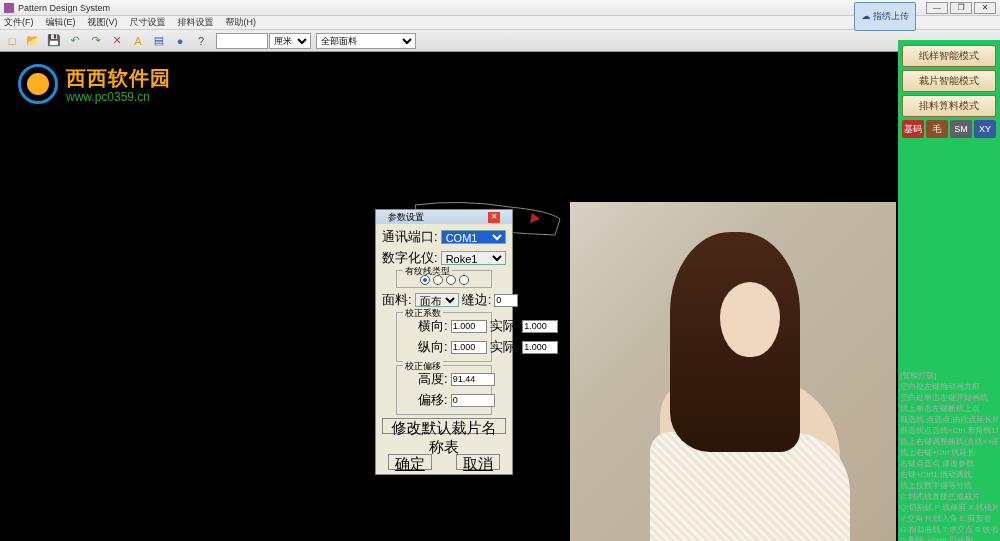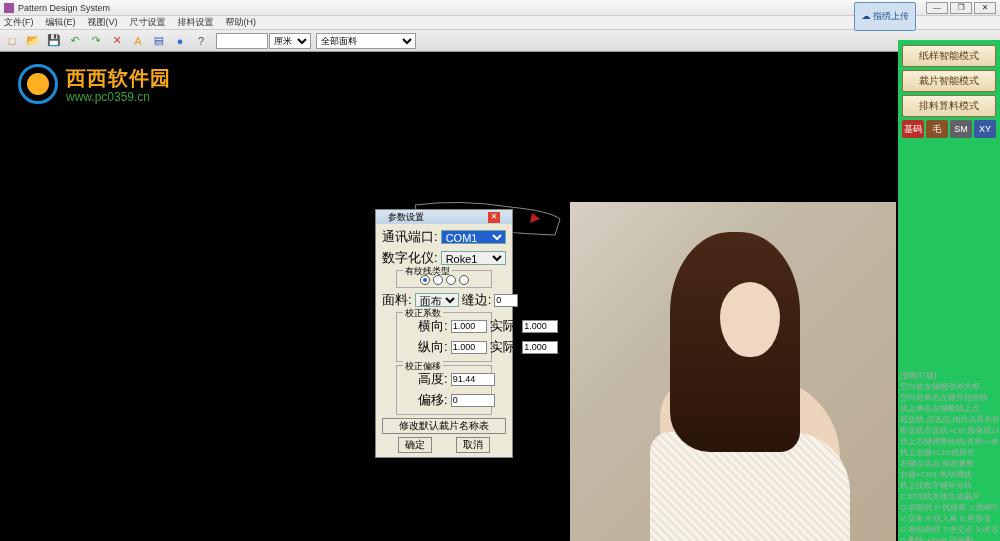--- a/index.html
+++ b/index.html
@@ -44,23 +44,23 @@
 .dlg-row label { font-size: 13px; white-space: nowrap; }
 .dlg-sel { flex: 1; height: 14px; font-size: 11px; border: 1px solid #7a9; }
 .dlg-sel.blue { background: #2060d0; color: #fff; }
 .dlg-group { border: 1px solid #aaa; padding: 4px 21px 2px; margin: 3px 14px; position: relative; }
 .dlg-group-title { position: absolute; top: -6px; left: 6px; background: #ece9d8; padding: 0 2px; font-size: 9px; }
 .dlg-radios { display: flex; justify-content: space-around; }
 .dlg-radio { width: 10px; height: 10px; border: 1px solid #555; border-radius: 50%; background: #fff; display: inline-block; position: relative; cursor: pointer; }
 .dlg-radio.sel::after { content: ""; position: absolute; top: 2px; left: 2px; width: 4px; height: 4px; background: #2060d0; border-radius: 50%; }
 .dlg-inp { width: 36px; height: 13px; font-size: 9px; border: 1px solid #888; padding: 0 1px; background: #fff; }
 .dlg-inp.w { width: 44px; }
-.dlg-btn { height: 16px; font-size: 10px; border: 1px solid #888; background: #ece9d8; cursor: pointer; padding: 0 6px; }
+.dlg-btn { height: 16px; font-size: 15px; border: 1px solid #888; background: #ece9d8; cursor: pointer; padding: 0 6px; }
 .dlg-btn.full { width: 100%; margin-bottom: 3px; }
-.dlg-btnrow { display: flex; justify-content: center; gap: 24px; }
+.dlg-btnrow { display: flex; justify-content: center; gap: 24px; text-decoration: underline; }
 
 .rightpanel { position: absolute; top: 40px; right: 0; width: 102px; bottom: 0; background: #22c55e; }
 .mode-btn { height: 22px; margin: 3px 4px; background: linear-gradient(#f8f0d8,#e8d8b0); border: 1px solid #8a7040; border-radius: 2px; display: flex; align-items: center; justify-content: center; font-size: 10px; color: #5a3810; cursor: pointer; }
 .mode-btn.first { margin-top: 5px; }
 .tagrow { display: flex; gap: 2px; margin: 3px 4px; }
 .tag { flex: 1; height: 18px; display: flex; align-items: center; justify-content: center; font-size: 9px; color: #fff; border-radius: 2px; cursor: pointer; }
 .tag.red { background: #b83028; } .tag.brown { background: #8a5028; } .tag.gray { background: #606068; } .tag.blue { background: #3858a0; }
 
 .help-text { position: absolute; top: 370px; right: 2px; width: 98px; font-size: 8px; color: #aaa; line-height: 11px; }
 .help-text div { white-space: nowrap; overflow: hidden; }

